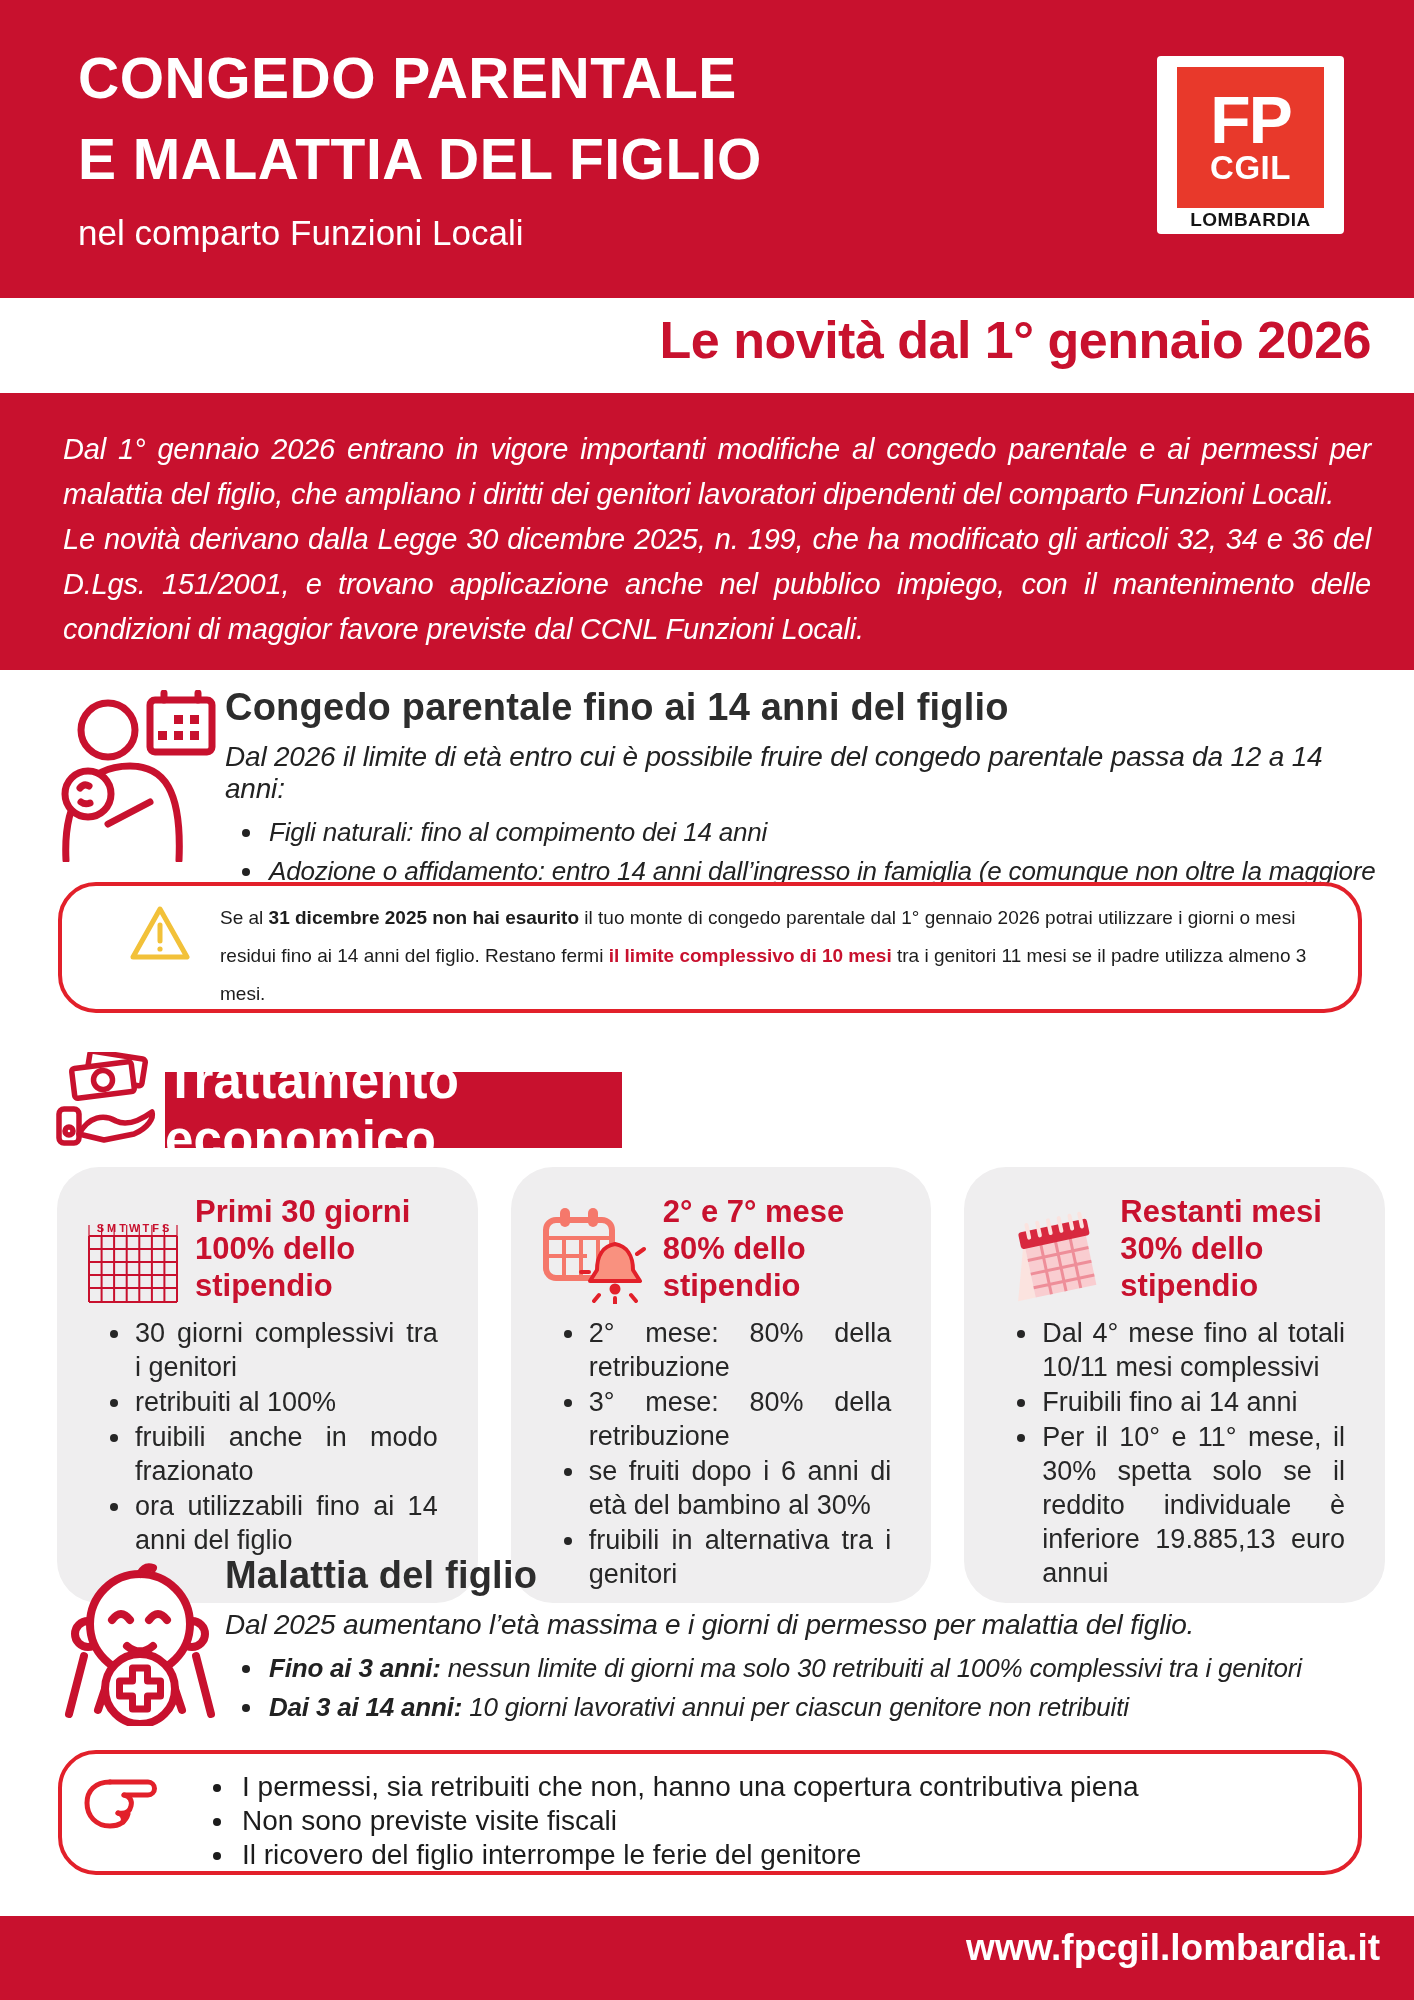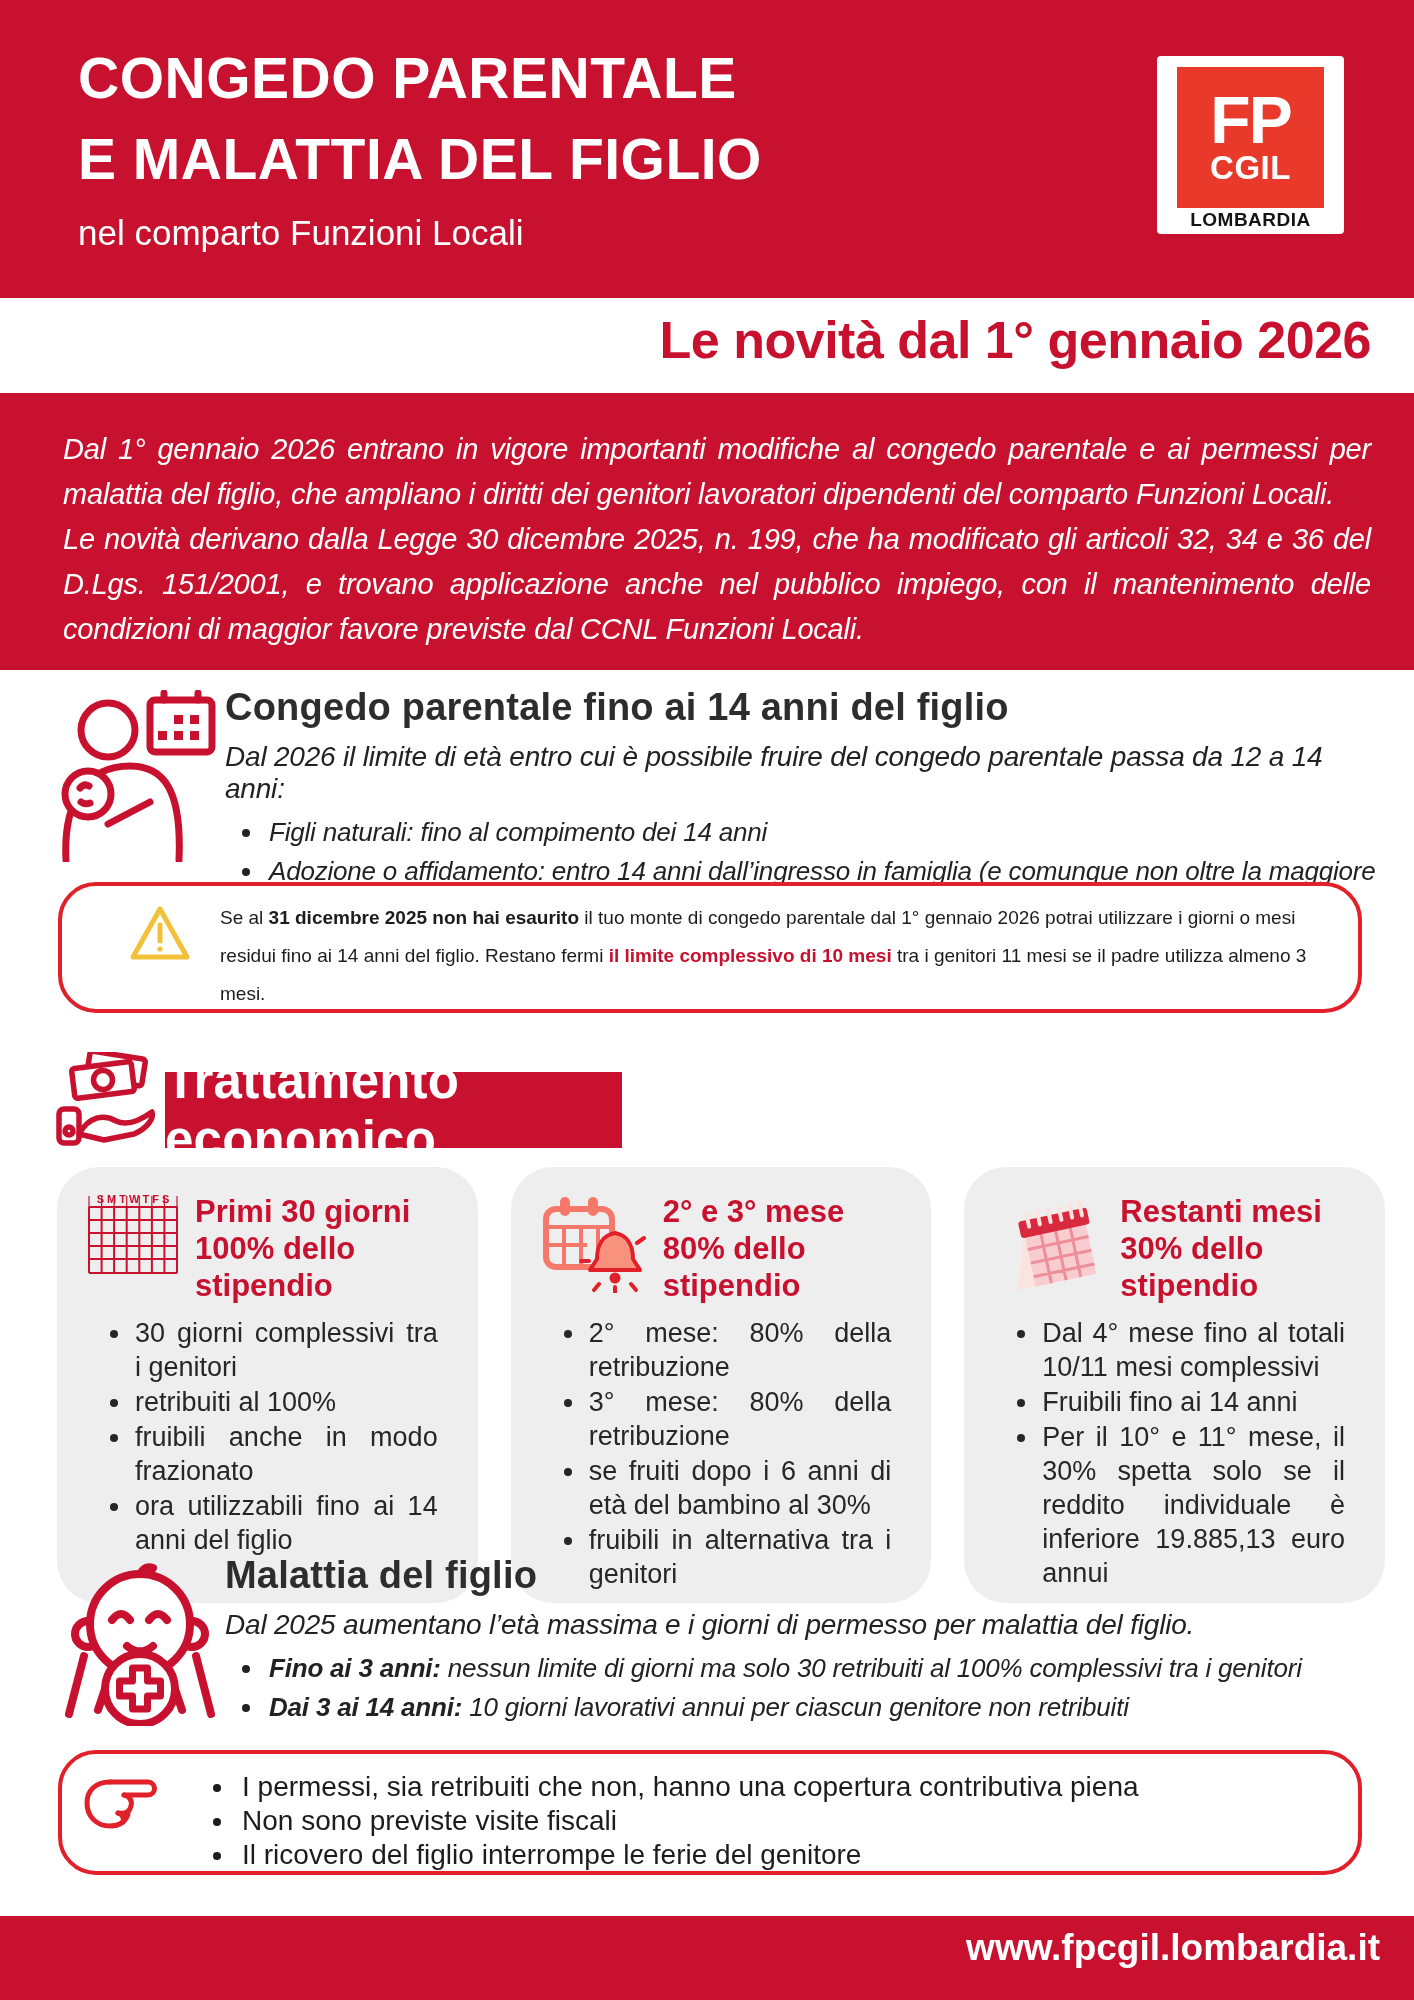--- a/index.html
+++ b/index.html
@@ -54,21 +54,21 @@
   .econ{position:absolute;left:0;top:1048px;width:100%;height:112px;}
   .econ .icon{position:absolute;left:56px;top:4px;}
   .ribbon{position:absolute;left:165px;top:24px;width:457px;height:76px;background:var(--crimson,#C8112E);
     display:flex;align-items:center;justify-content:center;}
   .ribbon span{color:#fff;font-size:51px;font-weight:bold;letter-spacing:.2px;}
   
   .cards{position:absolute;left:57px;top:1167px;width:1328px;height:351px;
     display:grid;grid-template-columns:1fr 1fr 1fr;gap:33px;}
   .card{background:var(--card_bg,#EFEEEF);border-radius:42px;box-sizing:border-box;
     padding:26px 28px 0 30px;}
-  .card-head{display:flex;align-items:flex-start;margin-bottom:12px;min-height:96px;}
+  .card-head{display:flex;align-items:flex-end;margin-bottom:12px;min-height:96px;}
   .card-title{font-size:31px;font-weight:bold;color:var(--crimson,#C8112E);
     line-height:37px;margin-left:16px;}
   ul.card-bullets{margin:12px;padding-left:34px;font-size:27px;line-height:34px;
     color:#262626;text-align:justify;}
   ul.card-bullets li{padding-left:2px;margin-bottom:1px;}
   
   .footer{position:absolute;left:0;top:1916px;width:100%;height:84px;background:var(--crimson,#C8112E);}
   .footer-url{position:absolute;right:34px;top:11px;color:#fff;font-size:37px;font-weight:bold;}
   svg{display:block;}
 </style>
@@ -195,21 +195,21 @@
             <rect x="47" y="4" width="10" height="19" rx="5" fill="#F5786B"></rect>
             <path d="M5 34 H71 M23 34 V74 M40 34 V74 M57 34 V74 M5 52 H46" stroke="#F5786B" stroke-width="4"></path>
             <g transform="translate(50,40)">
               <path d="M24 0 C36 2 42 12 42 26 L49 37 H-1 L6 26 C6 12 12 2 24 0 Z" fill="#F9917F" stroke="#E2202A" stroke-width="4" stroke-linejoin="round"></path>
               <circle cx="24" cy="45" r="5.5" fill="#E2202A"></circle>
               <path d="M-10 28 h8 M46 10 l7 -5 M24 54 v7 M40 51 l5 6 M8 51 l-5 6" stroke="#E2202A" stroke-width="4" stroke-linecap="round"></path>
             </g>
           </svg>
         </span>
         <div class="card-title">
-          <span>2° e 3° mese</span><br>
+          <span>2° e 7° mese</span><br>
           <span>80% dello stipendio</span>
         </div>
       </div>
       <ul class="card-bullets">
 
       <li><span>2° mese: 80% della retribuzione</span></li>
           <li><span>3° mese: 80% della retribuzione</span></li>
           <li><span>se fruiti dopo i 6 anni di età del bambino al 30%</span></li>
           <li><span>fruibili in alternativa tra i genitori</span></li>
         </ul>

